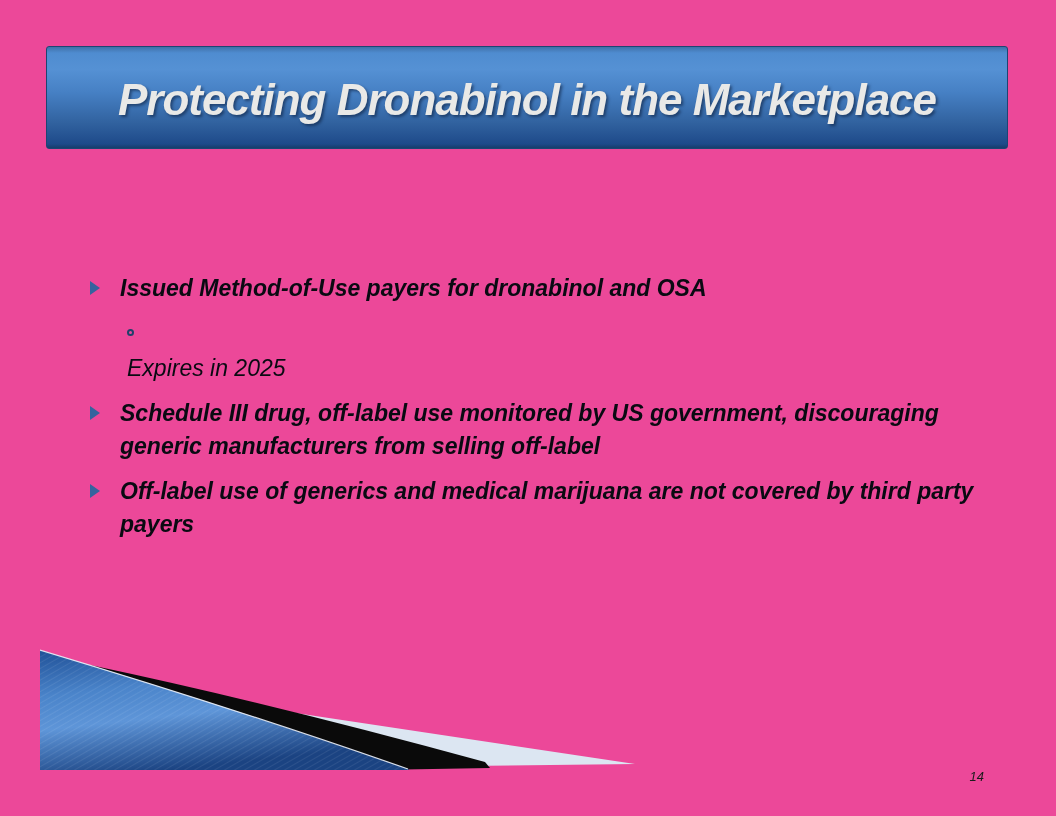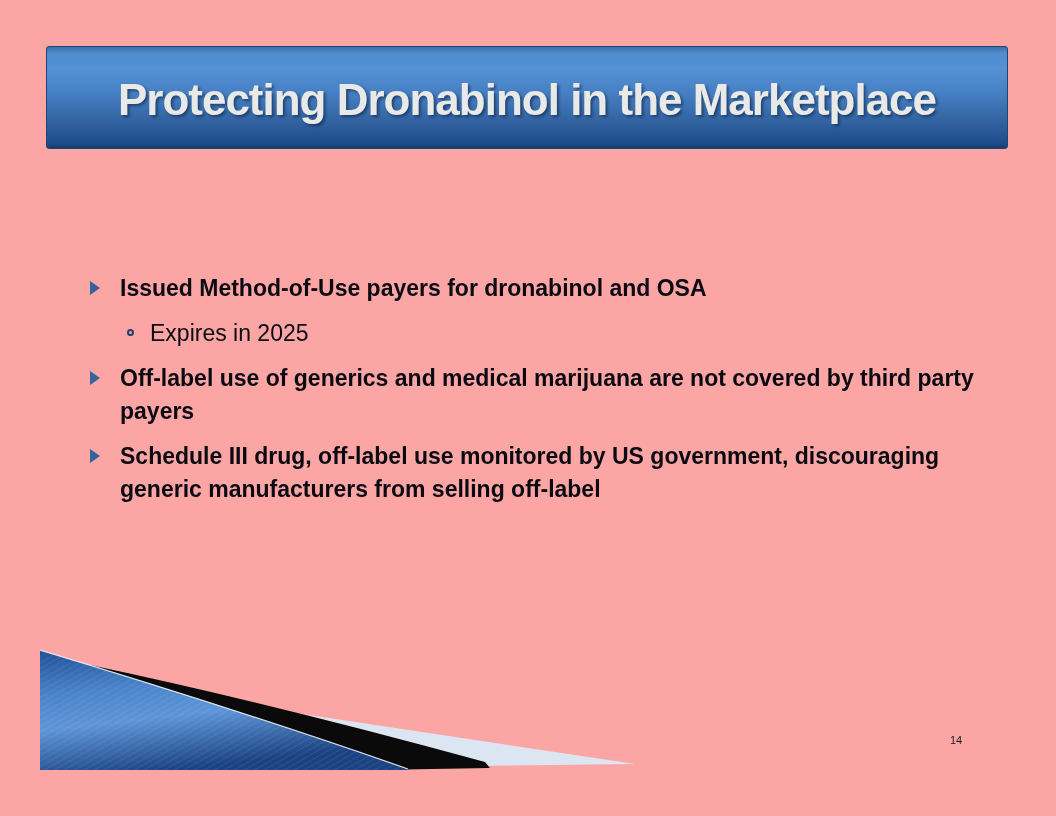--- a/index.html
+++ b/index.html
@@ -4,22 +4,23 @@
 <style>
   html, body {
     margin: 0; padding: 0;
     width: 1056px; height: 816px;
     background: #ffffff;
     font-family: "Liberation Sans", sans-serif;
   }
   .slide {
     position: relative;
     width: 1056px; height: 816px;
-    background: #fca5a5;
+    background: #ec4899;
     overflow: hidden;
+    font-style: italic;
   }
 
   
   .title-banner {
     position: absolute;
     left: 46px; top: 46px;
     width: 962px; height: 103px;
     box-sizing: border-box;
     border: 1px solid #1d4573;
     border-radius: 3px;
@@ -67,20 +68,21 @@
   }
   .bullet .txt {
     font-size: 23px;
     font-weight: bold;
     line-height: 33px;
     color: #0a0a12;
     max-width: 875px;
   }
   .sub-bullet {
     margin-left: 37px;
+    flex-direction: column;
   }
   .sub-bullet .marker-col {
     flex: 0 0 23px;
     padding-top: 12px;
   }
   .ring-shape {
     width: 7px; height: 7px;
     box-sizing: border-box;
     border: 2px solid #20416b;
     border-radius: 50%;
@@ -94,25 +96,25 @@
 
   
   .swoosh {
     position: absolute;
     left: 40px; top: 645px;
   }
 
   
   .page-number {
     position: absolute;
-    left: 950px; top: 734px;
+    left: 950px; top: 769px;
     width: 34px;
-    font-size: 11px;
+    font-size: 13px;
     color: #1c1c1c;
-    text-align: left;
+    text-align: right;
   }
 </style>
 </head>
 <body>
 
 <div class="slide">
 
   <div class="title-banner">
     <div class="title-text">Protecting Dronabinol in the Marketplace</div>
   </div>
@@ -130,28 +132,28 @@
       <div class="marker-col">
           <div class="ring-shape"></div>
         </div>
       <div class="txt">Expires in 2025</div>
     </div>
 
     <div class="bullet">
       <div class="marker-col">
           <div class="tri-shape"></div>
         </div>
-      <div class="txt">Off-label use of generics and medical marijuana are not covered by third party payers</div>
+      <div class="txt">Schedule III drug, off-label use monitored by US government, discouraging generic manufacturers from selling off-label</div>
     </div>
 
     <div class="bullet">
       <div class="marker-col">
           <div class="tri-shape"></div>
         </div>
-      <div class="txt">Schedule III drug, off-label use monitored by US government, discouraging generic manufacturers from selling off-label</div>
+      <div class="txt">Off-label use of generics and medical marijuana are not covered by third party payers</div>
     </div>
 
   </div>
 
   <svg class="swoosh" width="600" height="127" viewBox="0 0 600 127" aria-hidden="true">
     <defs>
       <linearGradient id="bluegrad" x1="0" y1="0" x2="0.35" y2="1">
         <stop offset="0" stop-color="#1f5097"></stop>
         <stop offset="0.35" stop-color="#4a84ca"></stop>
         <stop offset="0.6" stop-color="#5e95d8"></stop>

